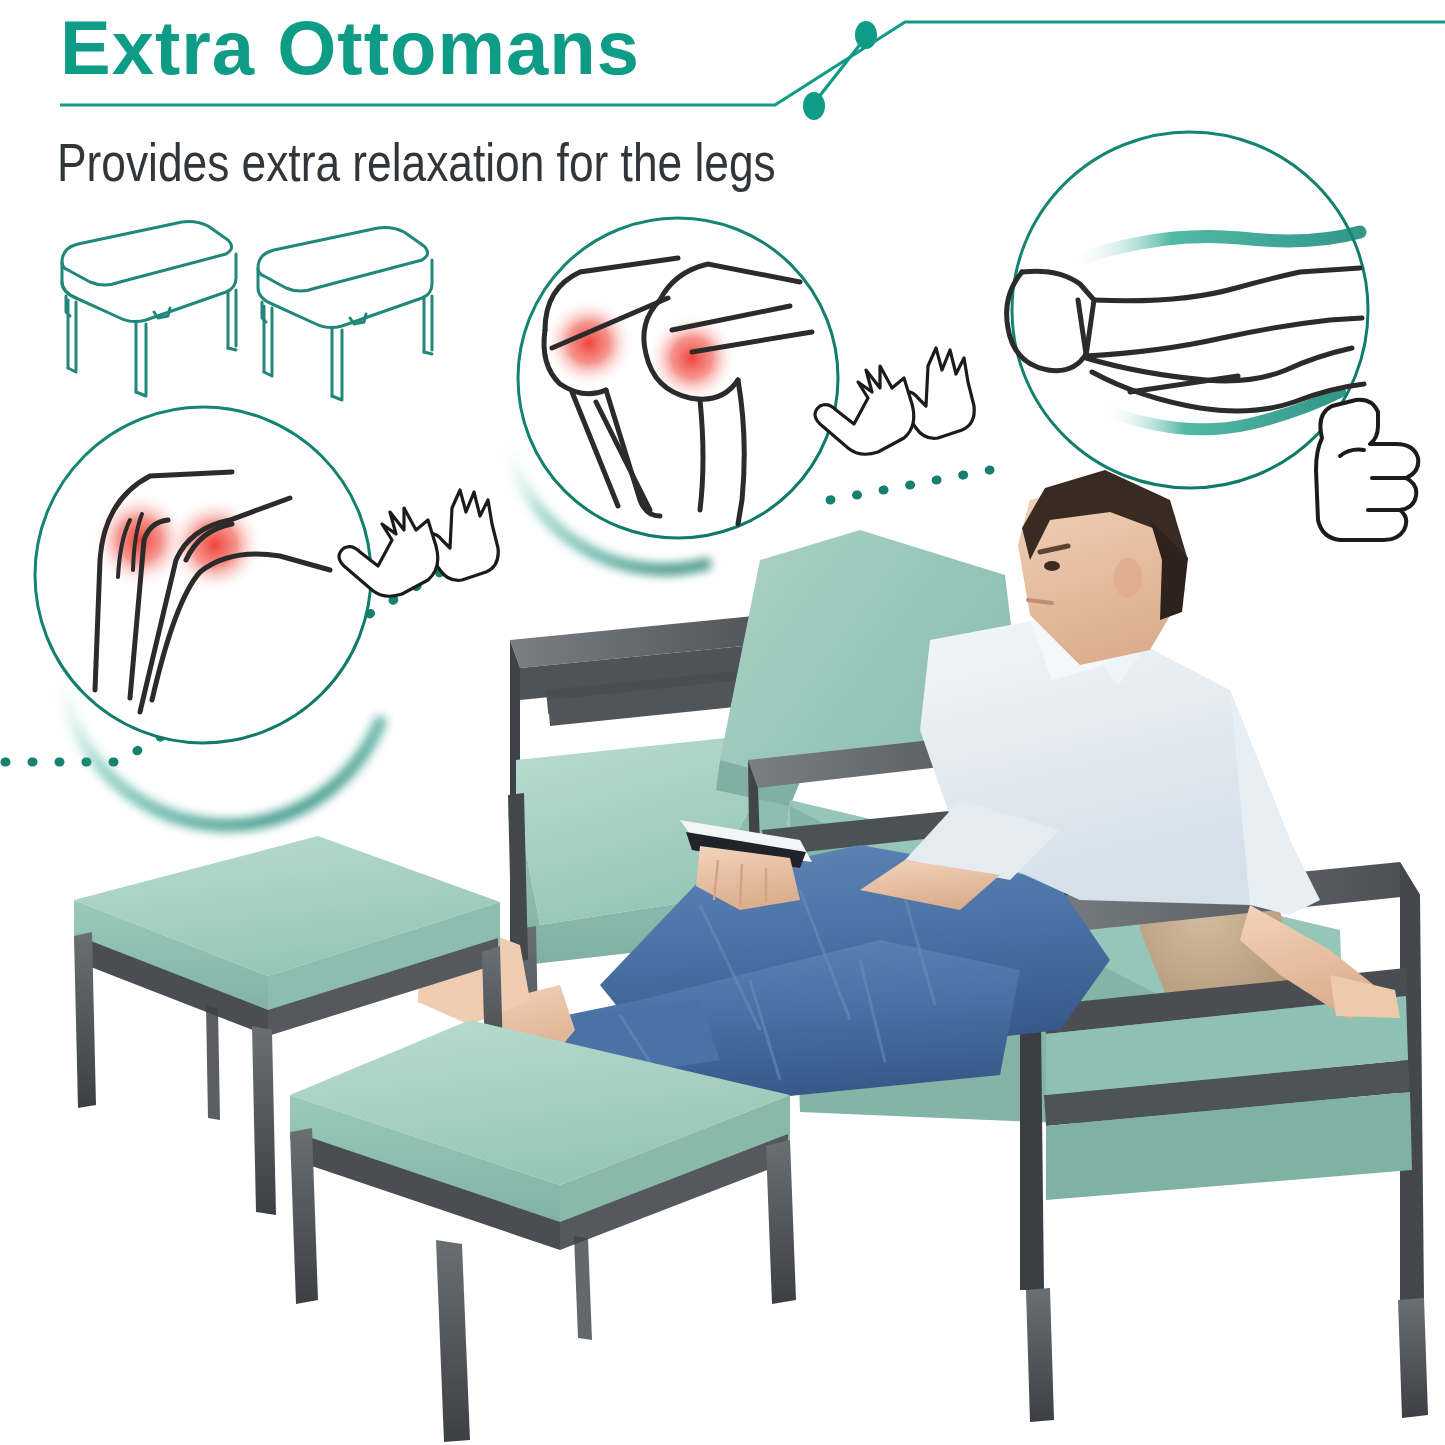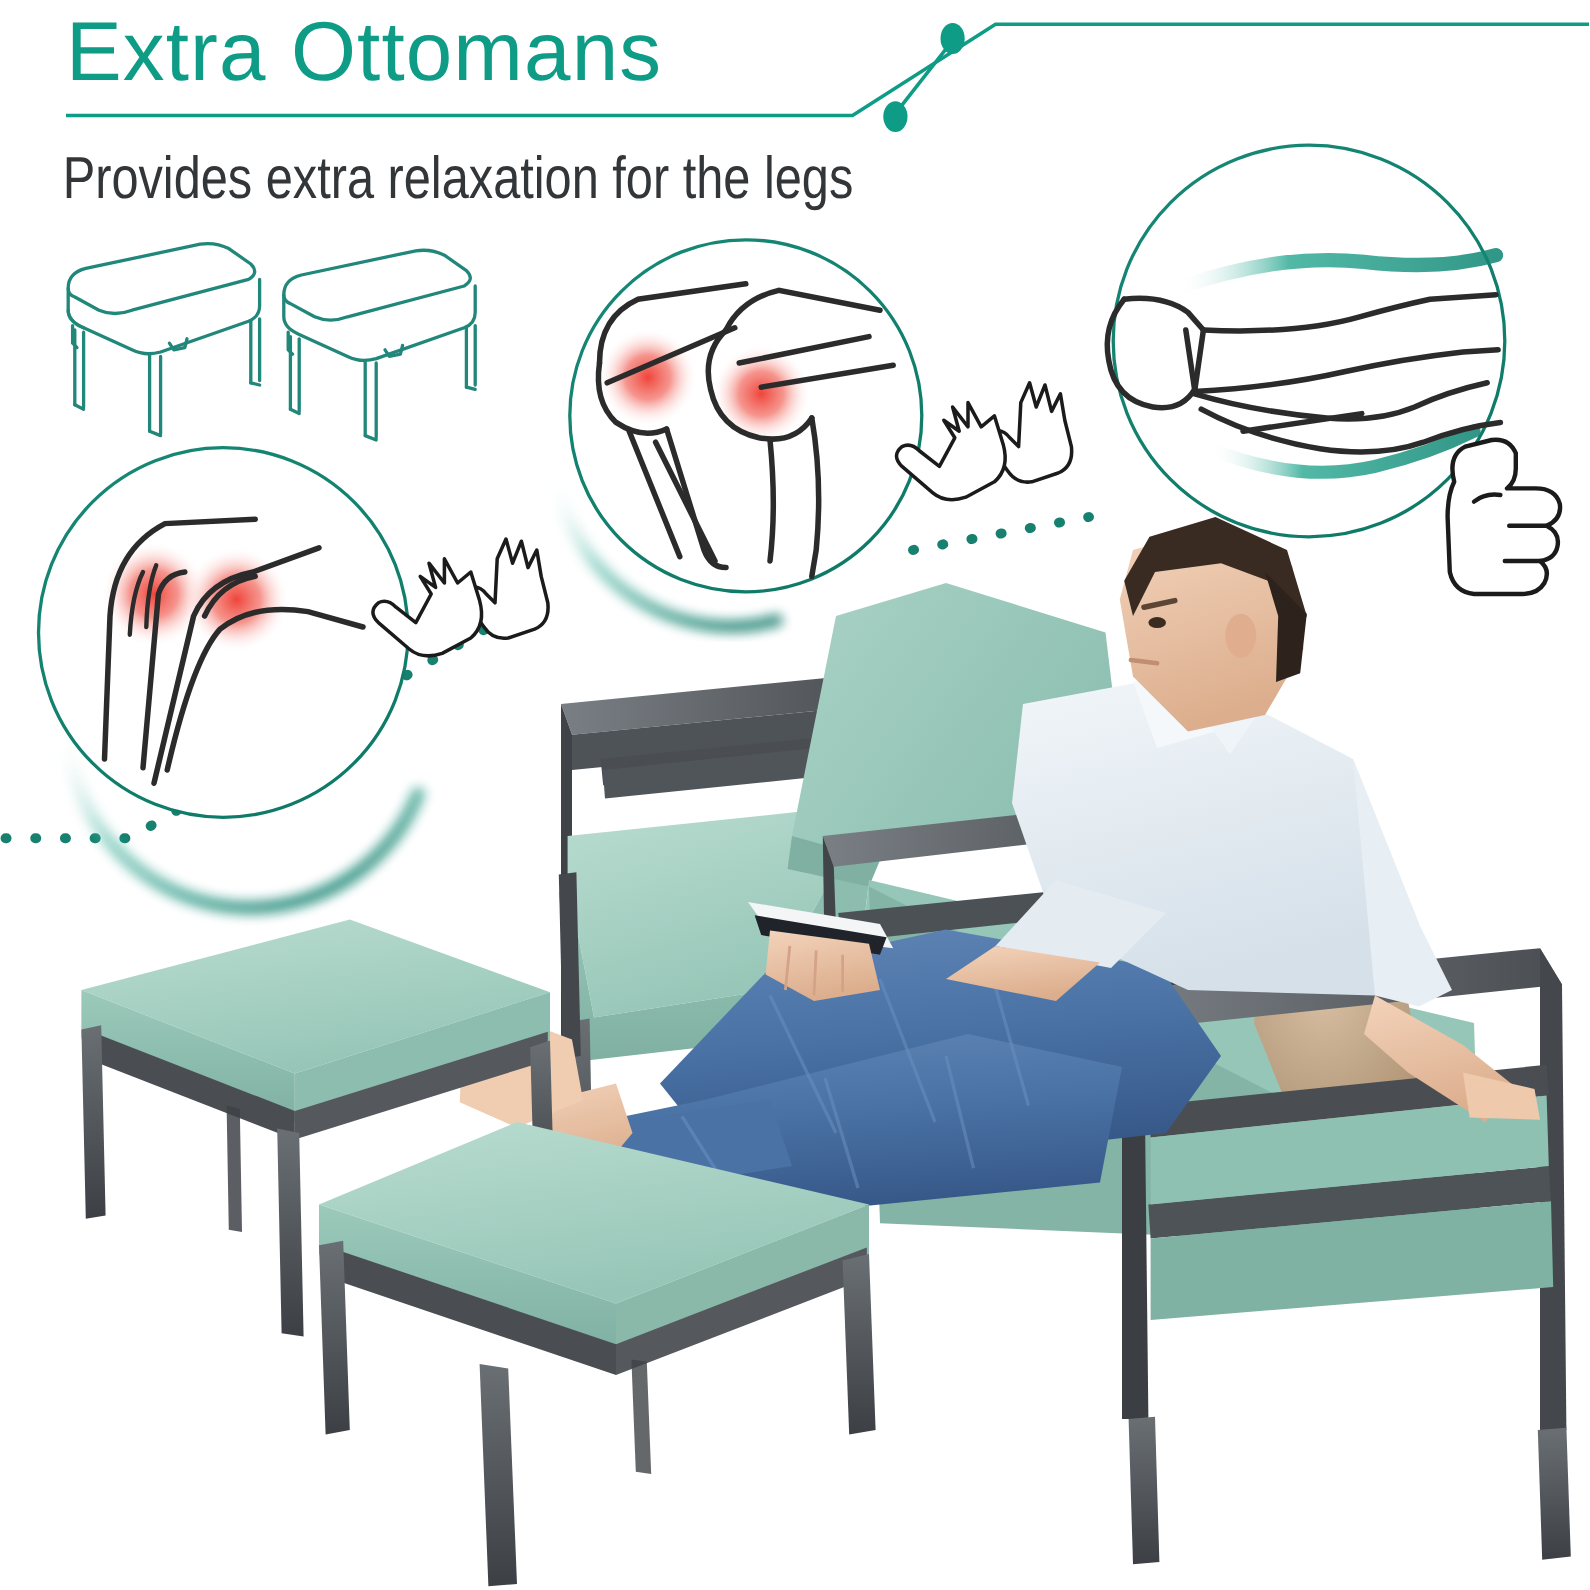--- a/index.html
+++ b/index.html
@@ -3,21 +3,21 @@
 <meta charset="utf-8">
 <style>
   html,body{margin:0;padding:0;background:#fff;}
   body{width:1445px;height:1445px;font-family:"Liberation Sans",sans-serif;overflow:hidden;}
   .stage{position:relative;width:1445px;height:1445px;background:#ffffff;overflow:hidden;}
 
   
   .title{
     position:absolute;left:60px;top:8px;
     font-family:"Liberation Sans",sans-serif;
-    font-size:76px;font-weight:normal;letter-spacing:1px;
+    font-size:76px;font-weight:bold;letter-spacing:1px;
     color:#0E9C86;white-space:nowrap;line-height:1.05;
   }
   .subtitle{
     position:absolute;left:57px;top:131px;
     font-family:"Liberation Sans",sans-serif;
     font-size:54px;font-weight:400;color:#333639;
     white-space:nowrap;transform:scaleX(.82);transform-origin:left top;
   }
   .deco-svg{position:absolute;left:0;top:0;width:1445px;height:230px;pointer-events:none;}
 

